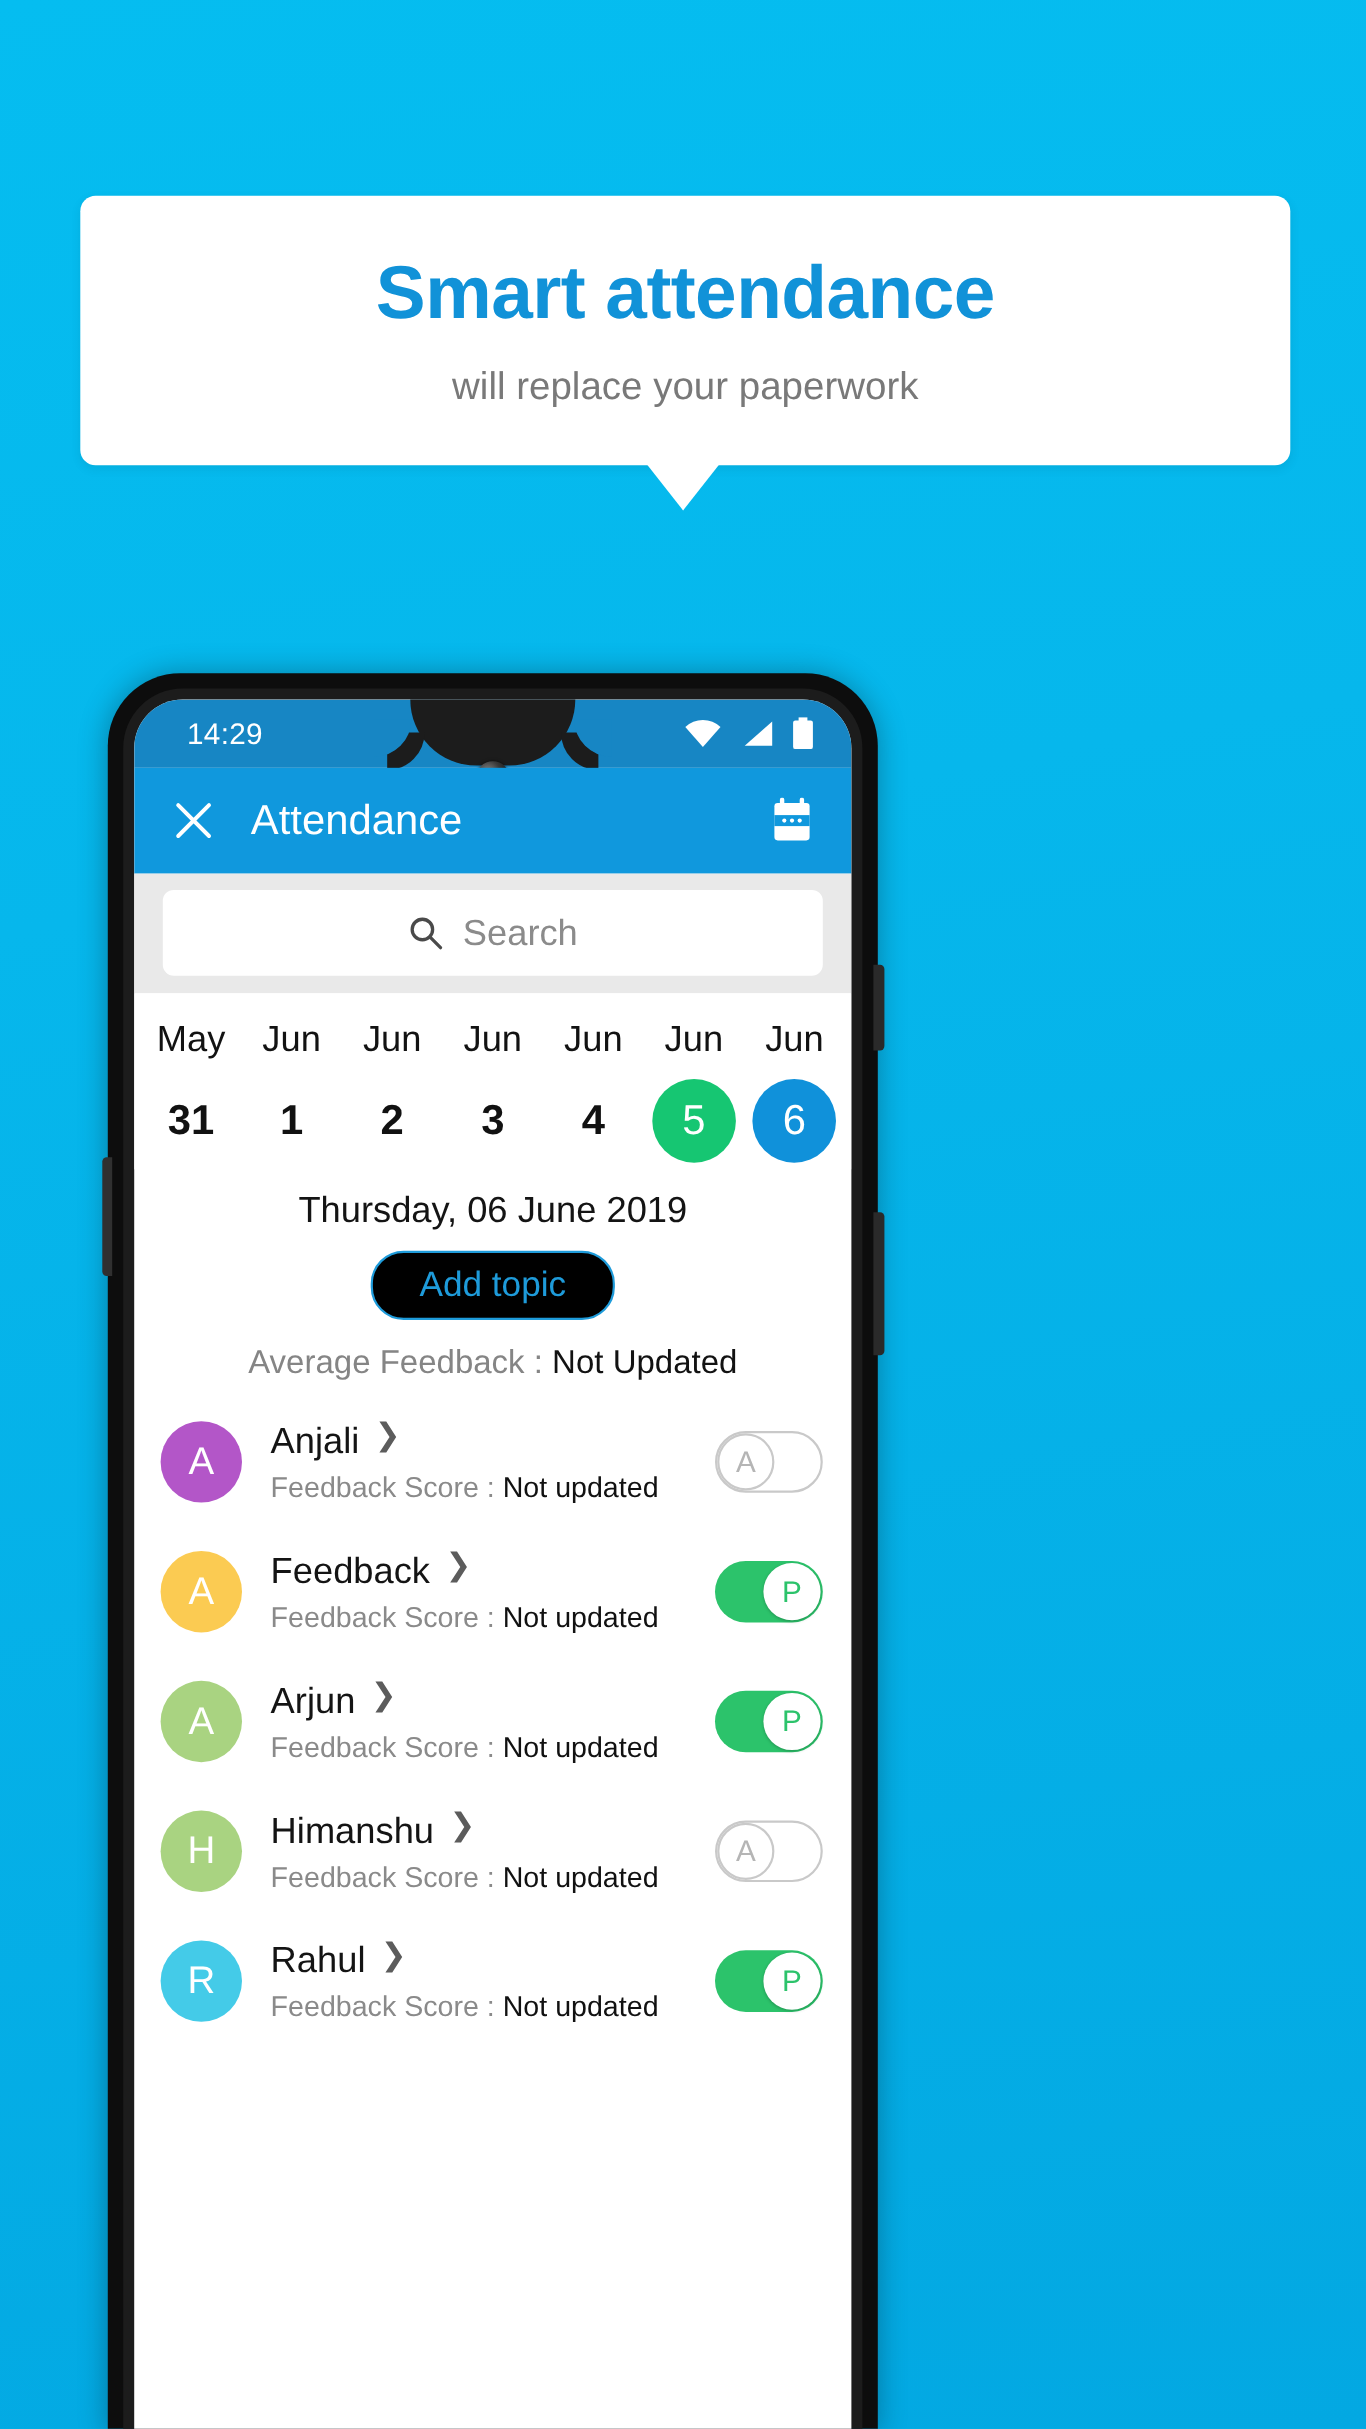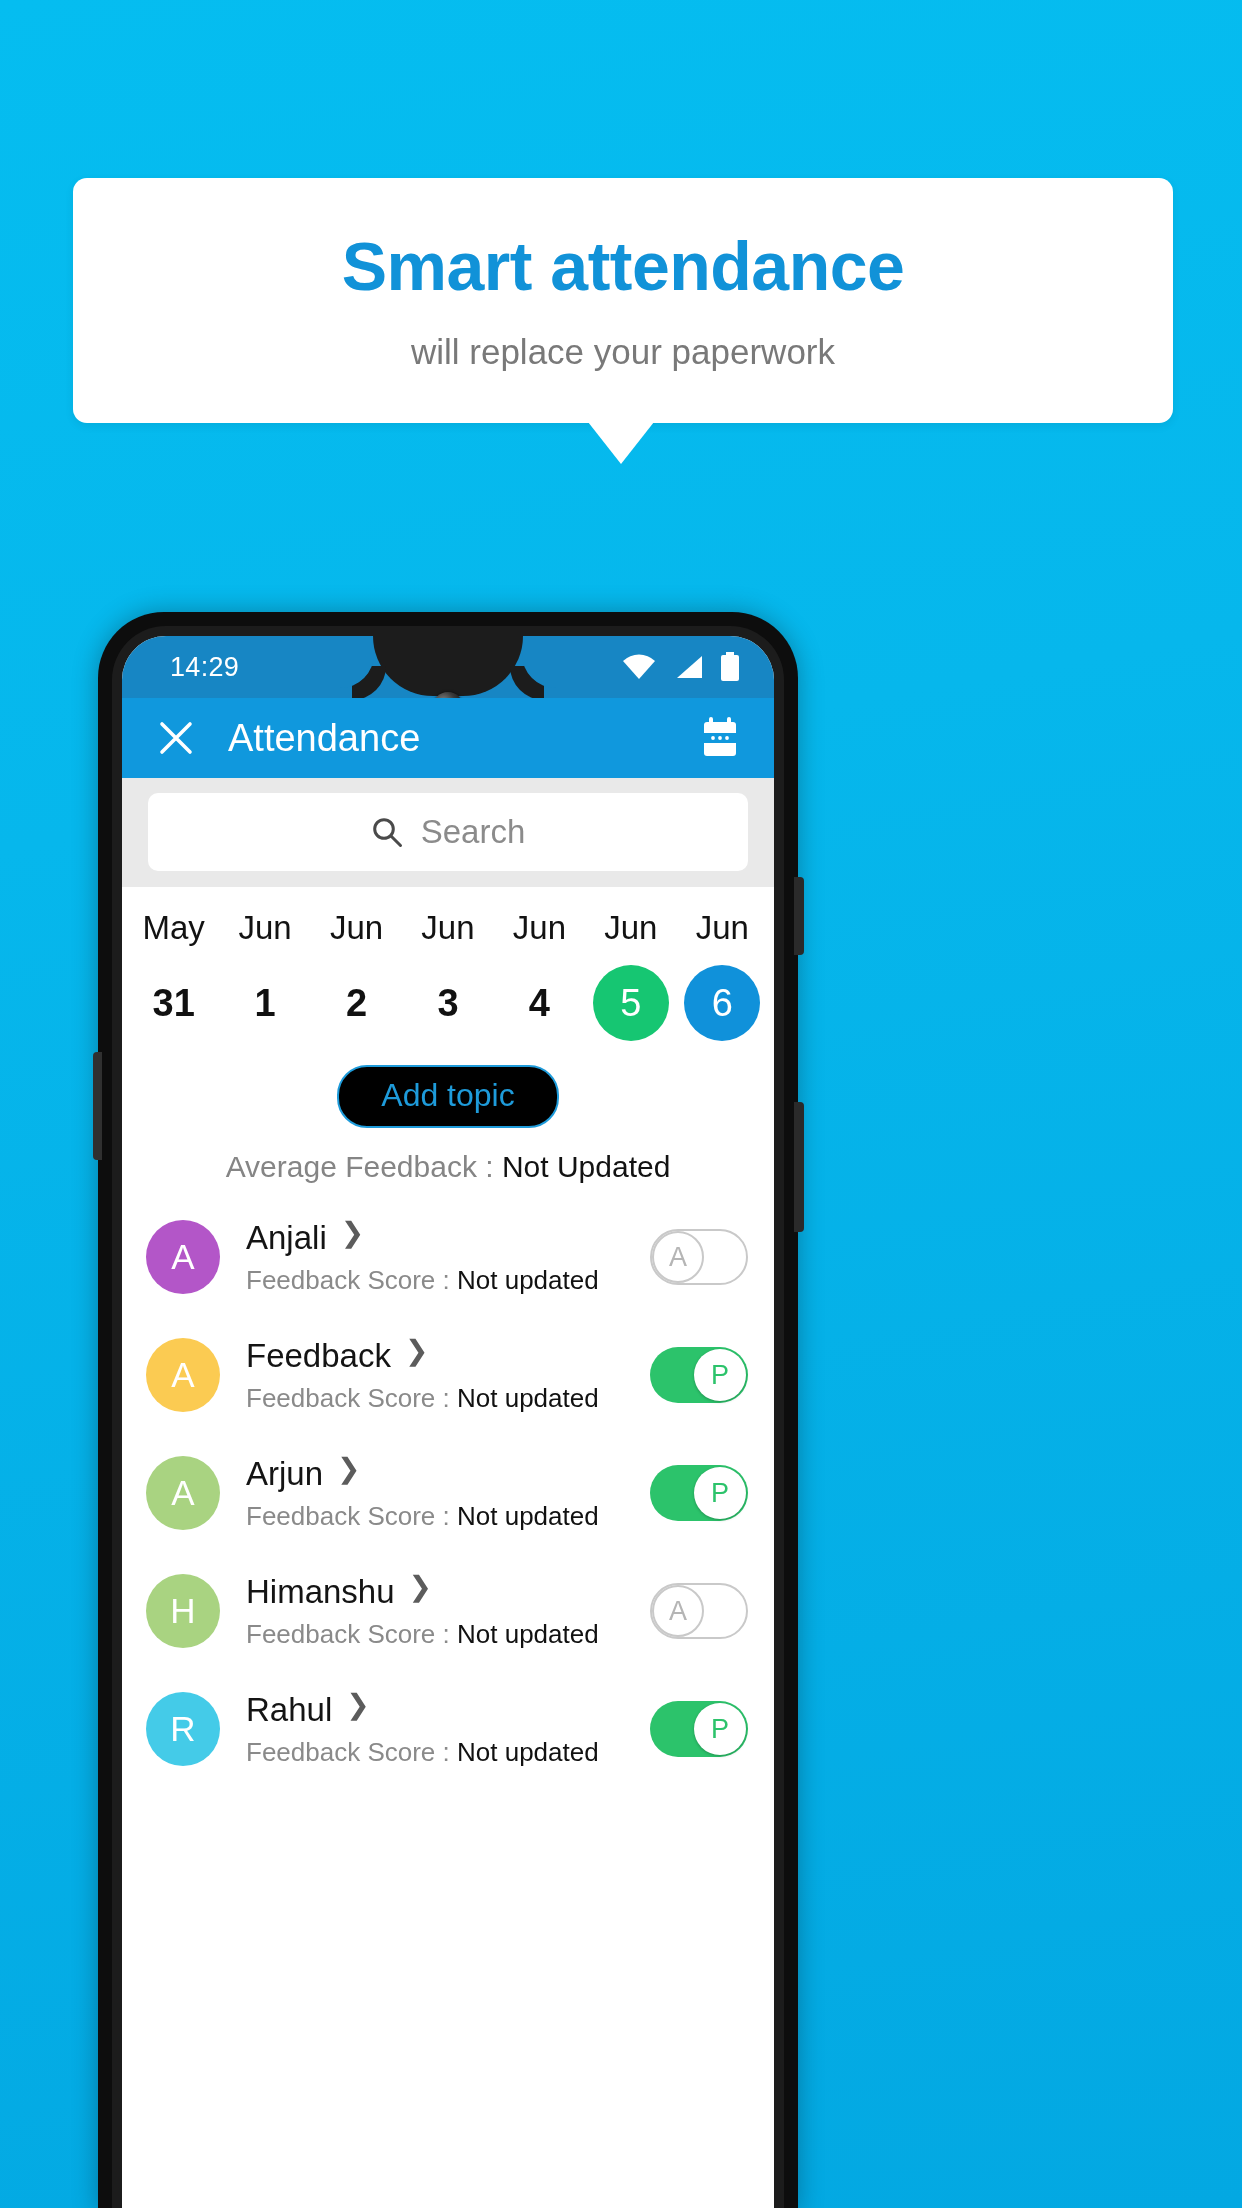--- a/index.html
+++ b/index.html
@@ -136,21 +136,21 @@
     left:50%; top:56px;
     transform:translateX(-50%);
     width:31px; height:31px;
     border-radius:50%;
     background:radial-gradient(circle at 35% 32%, #888 0%, #3a3a3a 38%, #141414 72%, #2b2b2b 100%);
     box-shadow:0 0 3px rgba(0,0,0,0.6);
   }
 
   
   #appbar {
-    height:80px;
+    height:96px;
     background:#1098DD;
     display:flex; align-items:center;
     position:relative;
   }
   #close-btn {
     margin-left:30px;
     width:48px; height:48px;
     display:flex; align-items:center; justify-content:center;
   }
   #appbar-title {
@@ -417,20 +417,21 @@
           </div>
         </div>
         <div class="date-cell" data-sel="blue">
           <div class="date-mon">Jun</div>
           <div class="date-num-wrap">
             <span class="date-num">6</span>
           </div>
         </div>
       </div>
 
+    <div id="sel-date">Thursday, 06 June 2019</div>
 
     <div id="addtopic-wrap">
       <button id="addtopic">Add topic</button>
     </div>
 
     <div id="avg-wrap">
       <span id="avg-label">Average Feedback : </span><span id="avg-value">Not Updated</span>
     </div>
 
     <div id="list">

